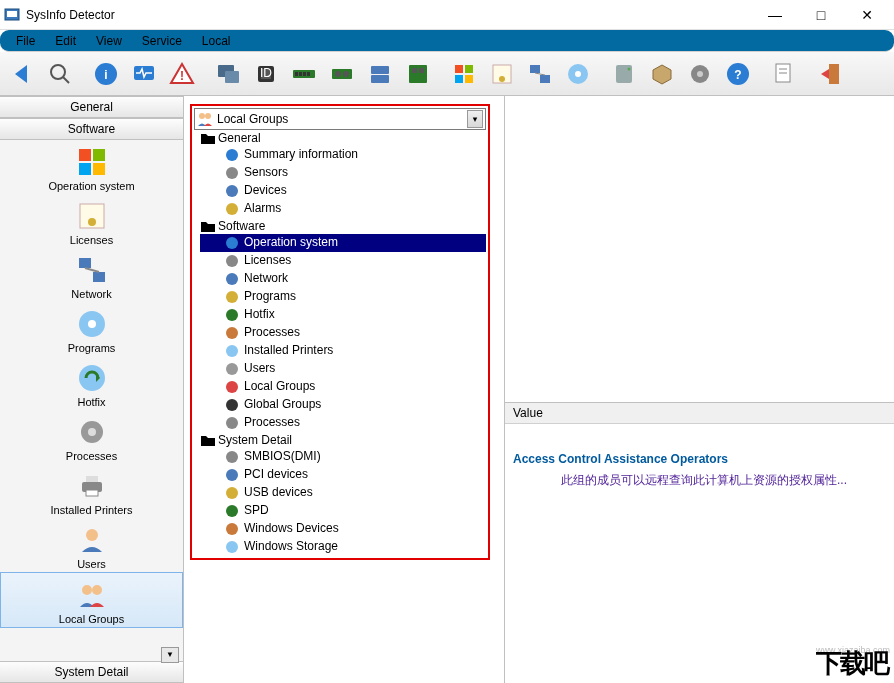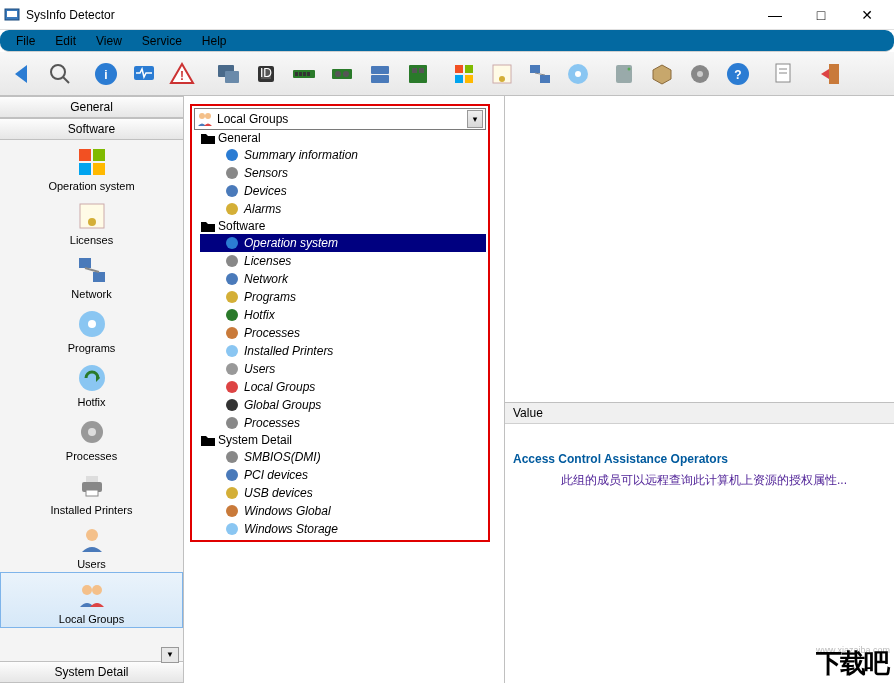--- a/index.html
+++ b/index.html
@@ -34,21 +34,21 @@
 .content { flex: 1; display: flex; flex-direction: column; position: relative; }
 .dropdown-zone { position: absolute; top: 8px; left: 6px; width: 300px; border: 2px solid #e00000; padding: 2px; background: #fff; z-index: 10; }
 .combo { display: flex; align-items: center; height: 22px; border: 1px solid #7a7a7a; background: #fff; padding: 0 2px; }
 .combo .ci { width: 16px; height: 16px; margin-right: 4px; }
 .combo .ct { flex: 1; }
 .combo .cd { width: 16px; height: 18px; background: linear-gradient(#f0f0f0,#d8d8d8); border: 1px solid #999; text-align: center; font-size: 9px; line-height: 16px; cursor: pointer; }
 .tree { background: #fff; max-height: 462px; overflow: auto; }
 .tree .group { padding-left: 6px; }
 .tree .grp-label { display: flex; align-items: center; padding: 1px 0; cursor: pointer; }
 .tree .grp-label .fold { width: 16px; height: 14px; margin-right: 2px; }
-.tree .node { display: flex; align-items: center; padding: 1px 0 1px 24px; cursor: pointer; font-style: italic; }
+.tree .node { display: flex; padding: 1px 0 1px 24px; cursor: pointer; }
 .tree .node .ni { width: 16px; height: 16px; margin-right: 4px; flex-shrink: 0; }
 .tree .node.selected { background: #000080; color: #fff; }
 .tree .node.selected .nt { background: #000080; color: #fff; }
 
 .right-pane { flex: 1; margin-left: 320px; border-left: 1px solid #c0c0c0; display: flex; flex-direction: column; }
 .right-top { flex: 1; background: #fff; border-bottom: 1px solid #c0c0c0; }
 .right-bottom { height: 280px; background: #fff; }
 .right-bottom .hdr { padding: 3px 8px; background: #f0f0f0; border-bottom: 1px solid #d0d0d0; }
 .right-bottom .val { padding: 4px 8px; color: #005a9e; font-weight: 600; margin-top: 24px; }
 .right-bottom .desc { padding: 2px 8px; color: #4c1d95; margin-left: 48px; }
@@ -72,21 +72,21 @@
     <button>□</button>
     <button>✕</button>
   </div>
 </div>
 
 <div class="menubar">
   <span>File</span>
   <span>Edit</span>
   <span>View</span>
   <span>Service</span>
-  <span>Help</span>
+  <span>Local</span>
 </div>
 
 <div class="toolbar">
   <div class="tbtn">
       <svg viewBox="0 0 26 26">
         <path d="M18 4 L6 13 L18 22 Z" fill="#2b7cd3"></path>
       </svg>
     </div>
   <div class="tbtn">
       <svg viewBox="0 0 26 26">
@@ -454,23 +454,29 @@
                 <span class="nt">PCI devices</span>
               </div>
               <div class="node">
                 <span class="ni"><svg viewBox="0 0 16 16">
                     <circle cx="8" cy="8" r="6" fill="#d4af37"></circle>
                   </svg></span>
                 <span class="nt">USB devices</span>
               </div>
               <div class="node">
                 <span class="ni"><svg viewBox="0 0 16 16">
+                    <circle cx="8" cy="8" r="6" fill="#2a7a2a"></circle>
+                  </svg></span>
+                <span class="nt">SPD</span>
+              </div>
+              <div class="node">
+                <span class="ni"><svg viewBox="0 0 16 16">
                     <circle cx="8" cy="8" r="6" fill="#c97a3a"></circle>
                   </svg></span>
-                <span class="nt">Windows Global</span>
+                <span class="nt">Windows Devices</span>
               </div>
               <div class="node">
                 <span class="ni"><svg viewBox="0 0 16 16">
                     <circle cx="8" cy="8" r="6" fill="#8ac6f2"></circle>
                   </svg></span>
                 <span class="nt">Windows Storage</span>
               </div>
             </div>
         </div>
 

